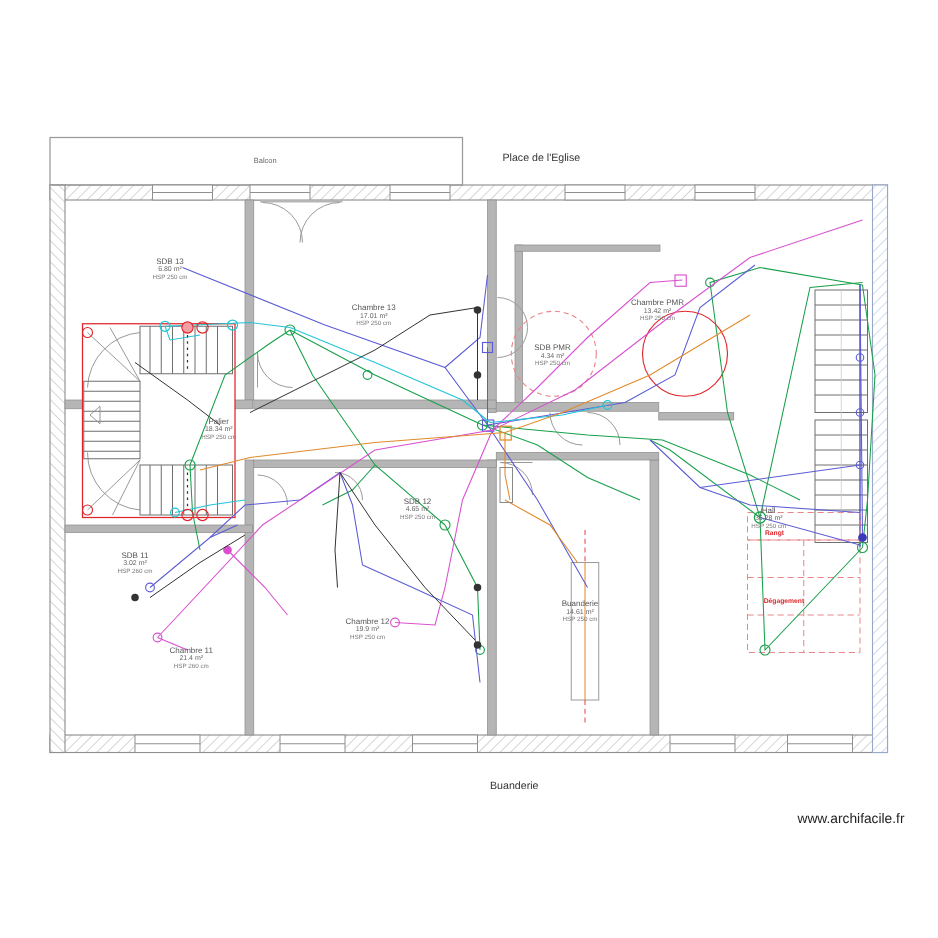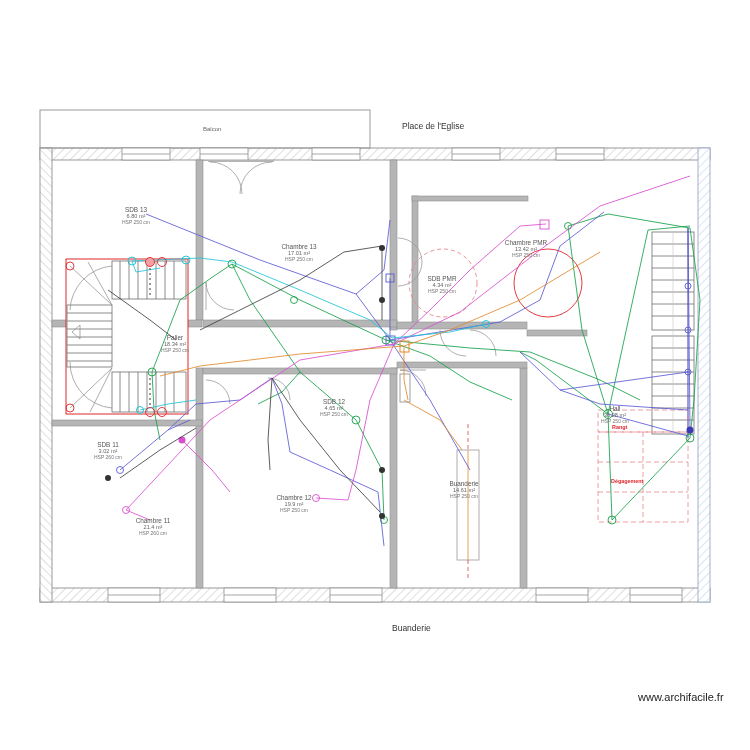--- a/index.html
+++ b/index.html
@@ -405,15 +405,15 @@
       <div class="site" style="left: 392px; top: 623px;">Buanderie</div>
     </div>
   <div id="misc-labels">
       <div class="tiny" style="left: 203px; top: 126px;">Balcon</div>
     </div>
   <div id="anno-labels">
       <div class="redlbl" style="left: 612px; top: 424px; color: rgb(224, 38, 43);">Rangt</div>
       <div class="redlbl" style="left: 611px; top: 478px; color: rgb(224, 38, 43);">Dégagement</div>
     </div>
 
-  <div class="wm" style="left:638px;top:649px;margin-top:42px;">www.archifacile.fr</div>
+  <div class="wm" style="left:638px;top:649px;">www.archifacile.fr</div>
 
 </div>
 
 </body></html>

